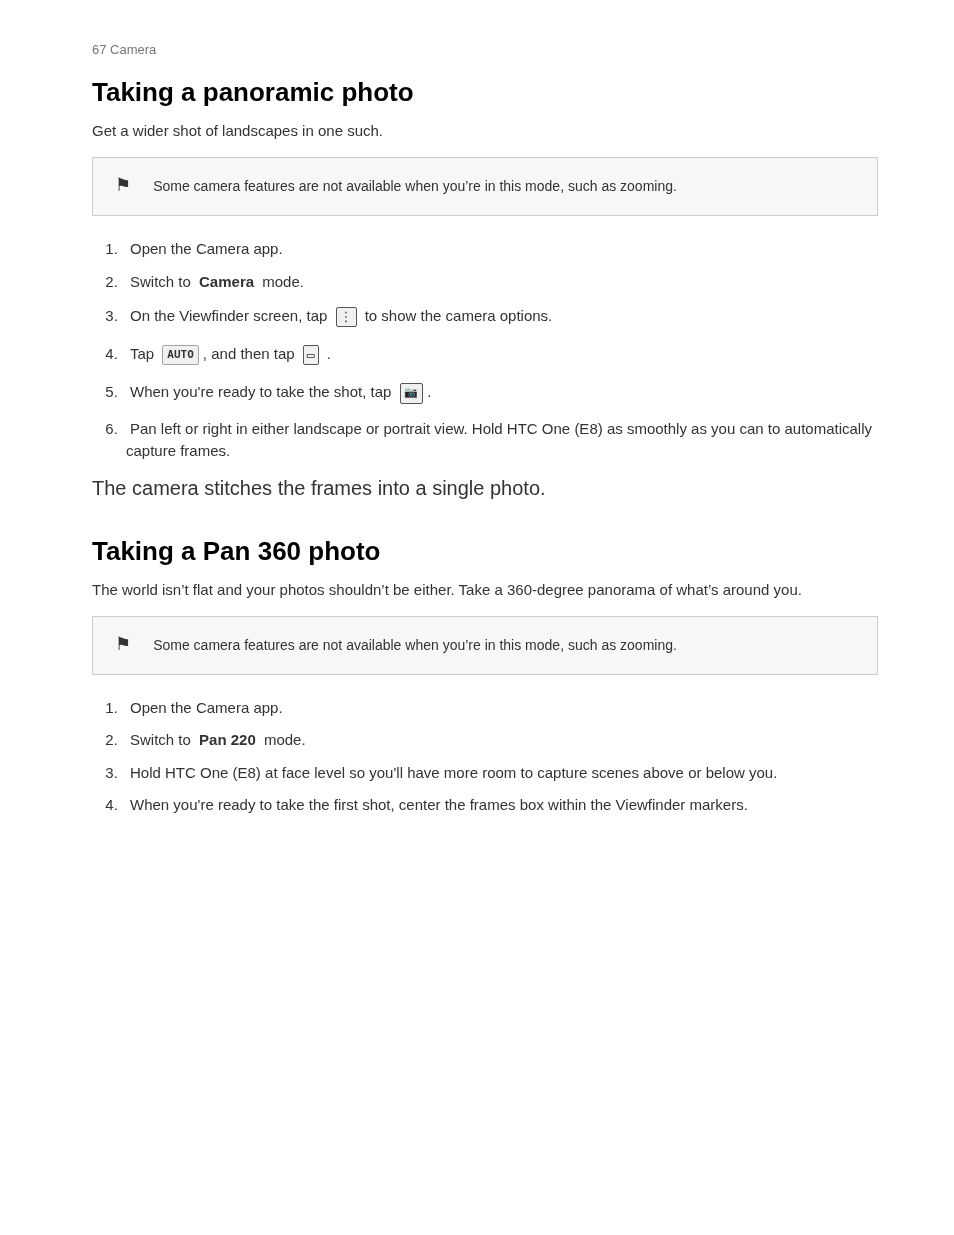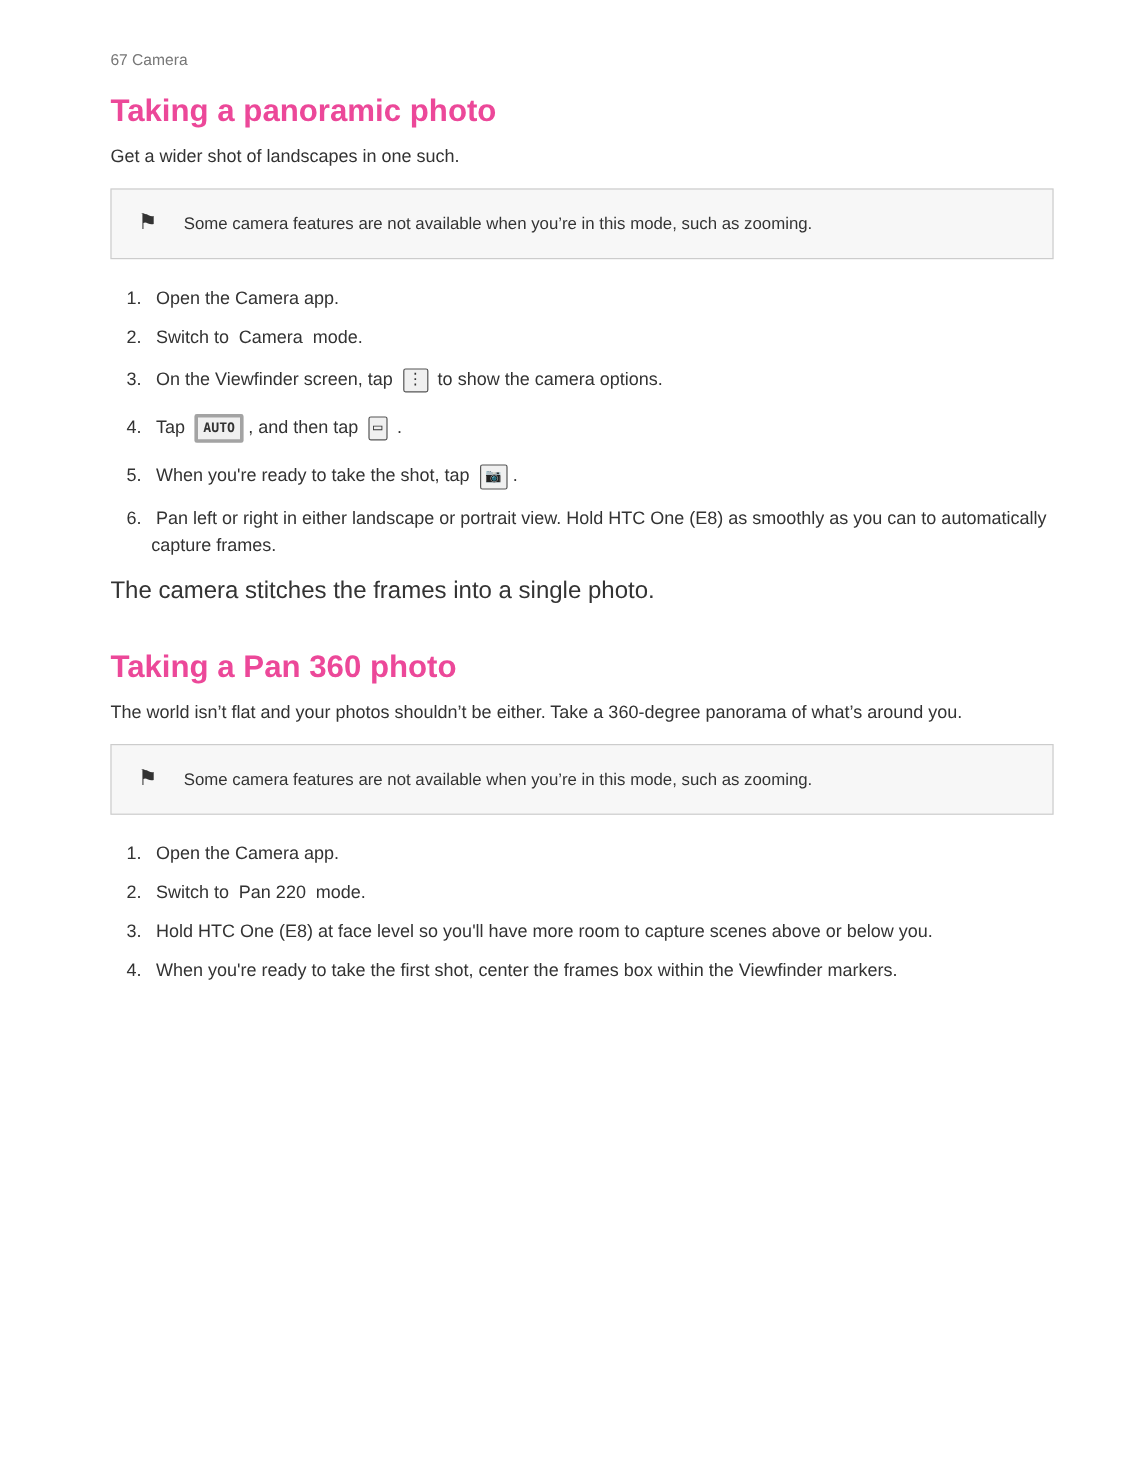--- a/index.html
+++ b/index.html
@@ -18,21 +18,21 @@
       padding: 30px 80px 60px 80px;
     }
 
     .page-meta {
       font-size: 13px;
       color: #777;
       margin-bottom: 20px;
     }
 
     h1 {
-      color: #ec4899;
+      color: #000000;
       font-size: 26px;
       font-weight: bold;
       margin-bottom: 14px;
     }
 
     .subtitle {
       font-size: 15px;
       color: #333;
       margin-bottom: 18px;
     }
@@ -59,40 +59,40 @@
     }
 
     ol li {
       margin-bottom: 10px;
       font-size: 15px;
       line-height: 1.5;
       padding-left: 4px;
     }
 
     .bold {
-      font-weight: normal;
+      font-weight: bold;
     }
 
     .inline-icon {
       display: inline-block;
       font-family: monospace;
       font-size: 13px;
       border: 1px solid #555;
       padding: 1px 3px;
       border-radius: 2px;
       background: #f0f0f0;
       vertical-align: middle;
       line-height: 1.2;
     }
 
     .inline-icon-auto {
       display: inline-block;
       font-family: monospace;
       font-size: 11px;
-      border: 3px solid #a3a3a3;
+      border: 1px solid #a3a3a3;
       padding: 1px 4px;
       border-radius: 2px;
       background: #f0f0f0;
       vertical-align: middle;
       font-weight: bold;
     }
 
     .inline-icon-pano {
       display: inline-block;
       font-family: monospace;

